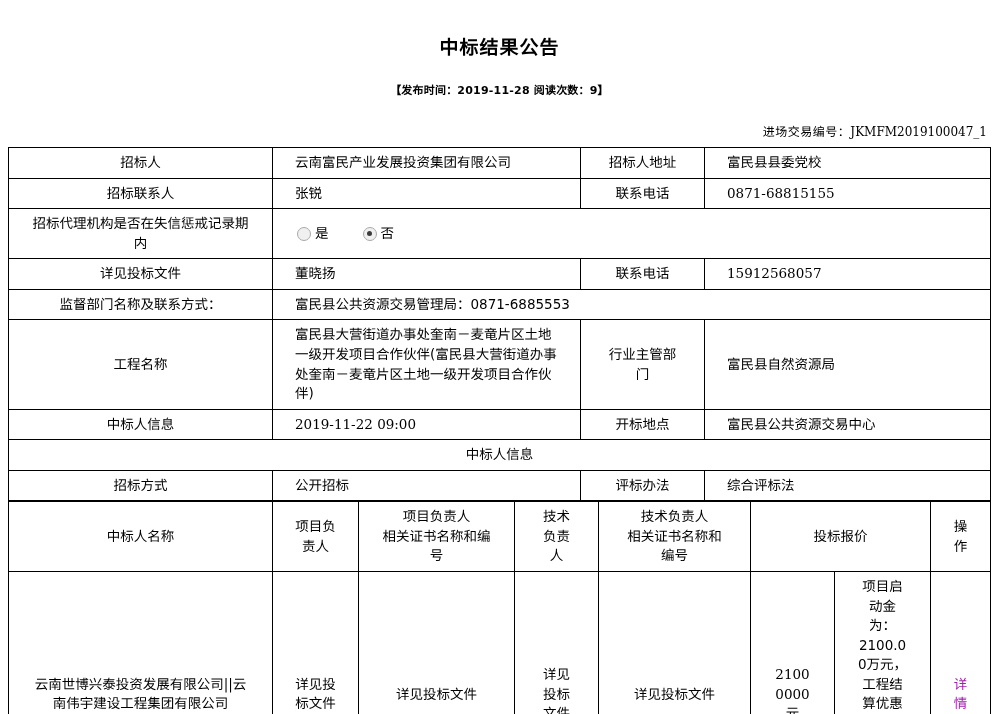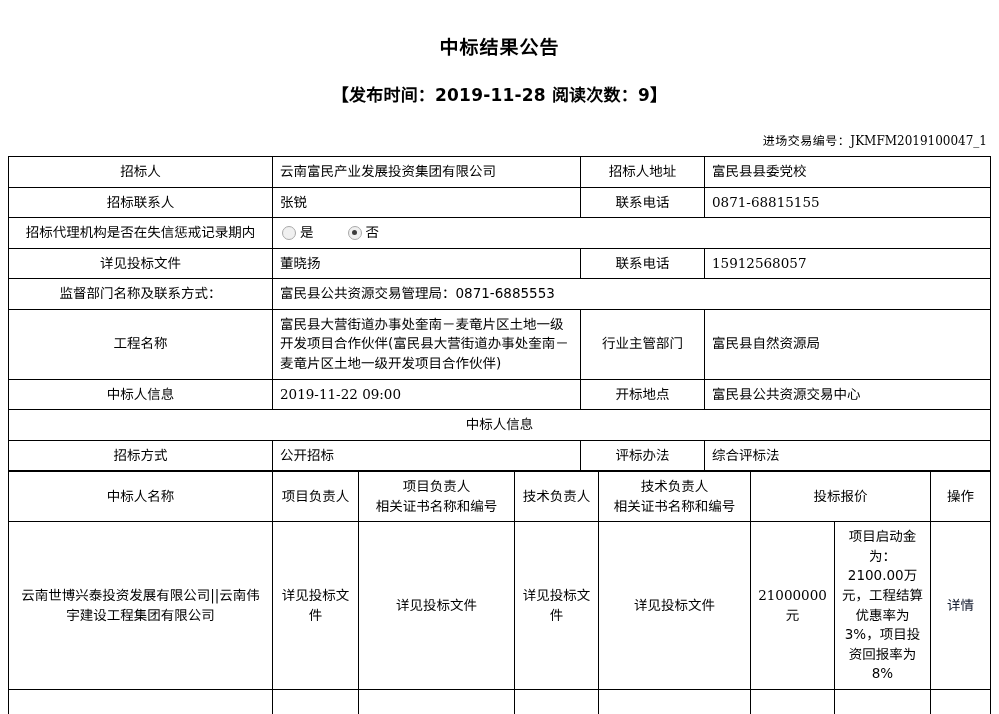--- a/index.html
+++ b/index.html
@@ -25,21 +25,21 @@
   .doc-title {
     text-align: center;
     font-size: 19px;
     font-weight: bold;
     letter-spacing: 1px;
     margin: 0;
     padding-top: 32px;
   }
   .doc-meta {
     text-align: center;
-    font-size: 17px;
+    font-size: 11px;
     font-weight: bold;
     margin: 0;
     padding-top: 22px;
     letter-spacing: 0.2px;
   }
   .trade-no {
     text-align: right;
     font-size: 12px;
     padding: 25px 12px 8px 0;
     white-space: nowrap;
@@ -49,21 +49,21 @@
 
   
   table.grid {
     border-collapse: collapse;
     width: 982px;
     margin: 0 auto;
     table-layout: fixed;
   }
   table.grid td {
     border: 1px solid #000000;
-    padding: 5px 7px;
+    padding: 5px 22px;
     font-size: 13.5px;
     line-height: 1.45;
     vertical-align: middle;
     word-wrap: break-word;
     overflow-wrap: break-word;
     margin-left: 48px;
   }
   td.lbl {
     text-align: center;
   }
@@ -129,21 +129,21 @@
     text-align: center;
     font-size: 13.5px;
     line-height: 1.45;
     vertical-align: middle;
     padding: 6px 5px;
   }
   td.cell-tall {
     height: 148px;
   }
   .detail-link {
-    color: #0f172a;
+    color: #a21caf;
     text-decoration: none;
     cursor: pointer;
   }
   .price-note {
     font-size: 13px;
     line-height: 1.5;
     text-align: center;
   }
   td.blank-row {
     height: 14px;

